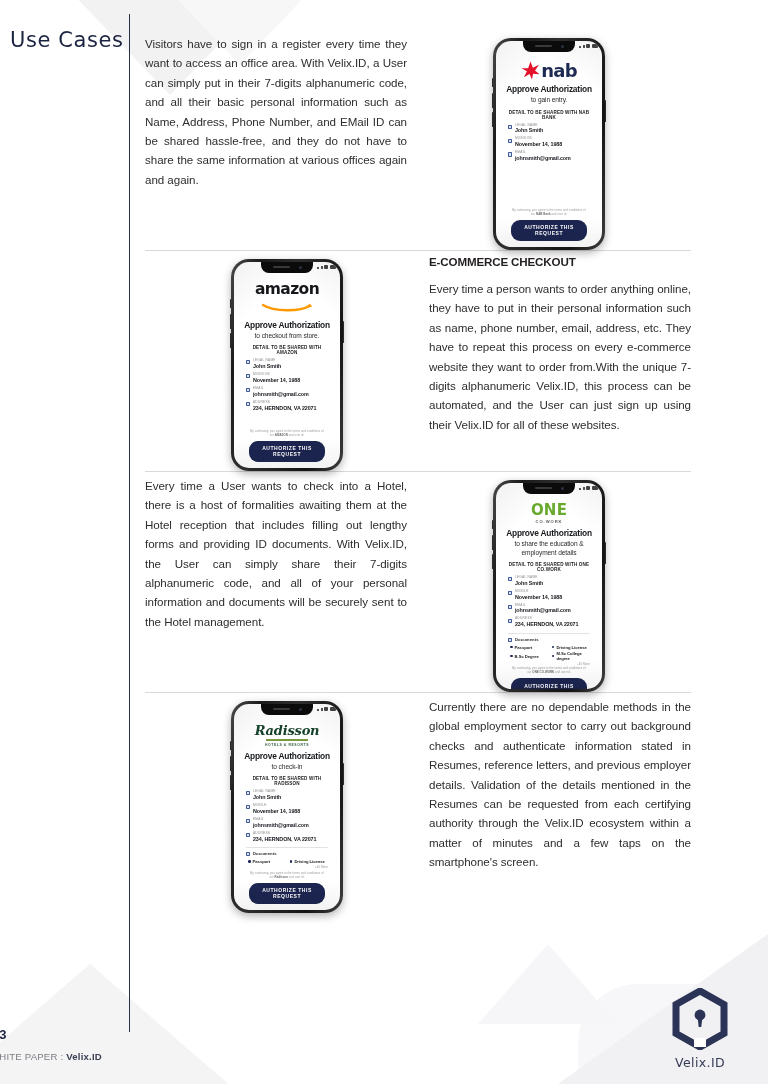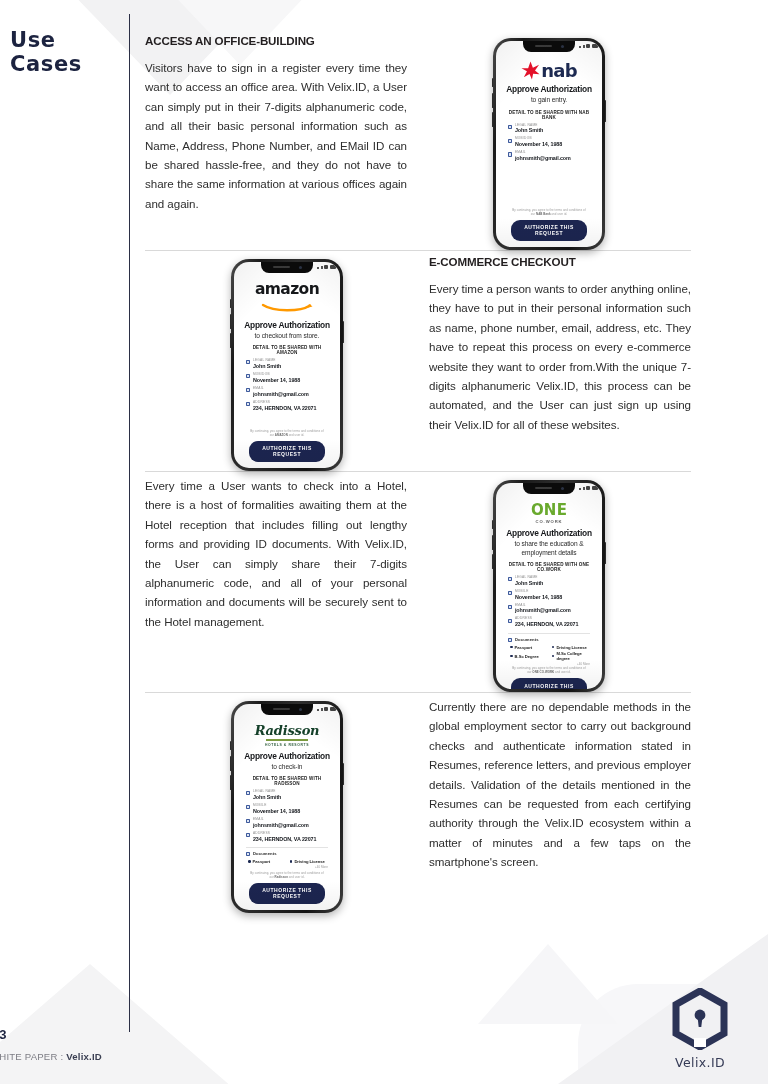--- a/index.html
+++ b/index.html
@@ -72,21 +72,21 @@
   }
 
   .page-title {
     position: absolute;
     left: 10px; top: 28px;
     width: 115px;
     font-size: 21px;
     letter-spacing: 0.6px;
     color: #1c2340;
     font-family: "DejaVu Sans", sans-serif;
-    font-weight: 700;
+    font-weight: 400;
   }
 
   
   .content {
     position: absolute;
     left: 145px; top: 30px;
     width: 546px;
   }
 
   .section {
@@ -395,21 +395,20 @@
 
 <div class="page">
 
   <div class="vrule"></div>
 
   <h1 class="page-title">Use Cases</h1>
 
   <div class="content">
       <div class="section">
         <div class="txtcol">
-          <div class="sec-title">ACCESS AN OFFICE-BUILDING</div>
           <div class="sec-body">Visitors have to sign in a register every time they want to access an office area. With Velix.ID, a User can simply put in their 7-digits alphanumeric code, and all their basic personal information such as Name, Address, Phone Number, and EMail ID can be shared hassle-free, and they do not have to share the same information at various offices again and again.</div>
         </div>
         <div class="phonecol">
           <div class="phone">
             <span class="btn-l1"></span>
             <span class="btn-l2"></span>
             <span class="btn-l3"></span>
             <span class="btn-r1"></span>
             <div class="phone-inner">
               <div class="notch">

